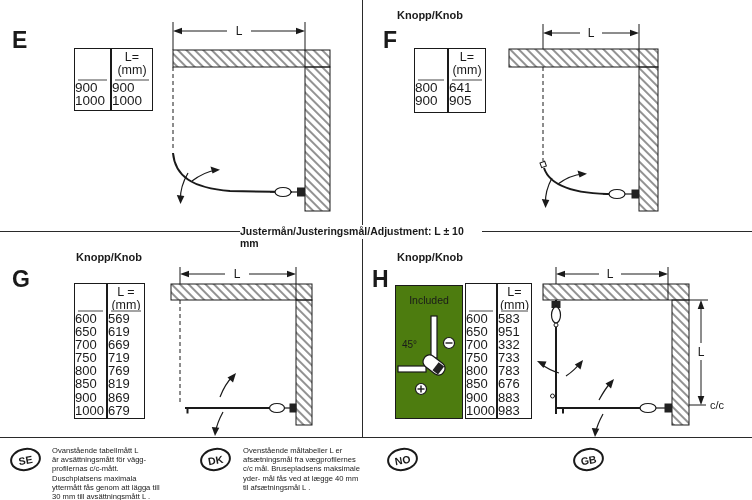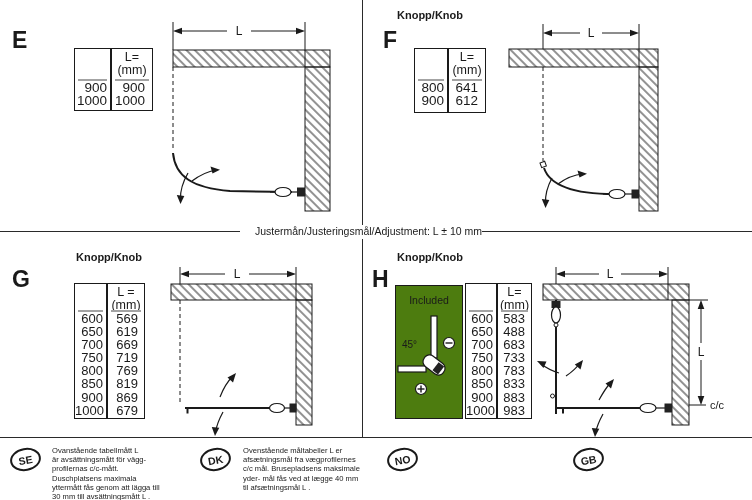--- a/index.html
+++ b/index.html
@@ -2,30 +2,30 @@
 <html><head>
 <meta charset="utf-8">
 <style>
   html,body{margin:0;padding:0;background:#fff;}
   #page{position:relative;width:752px;height:500px;background:#fff;color:#1a1a1a;
         font-family:"Liberation Sans",sans-serif;overflow:hidden;}
   .vline{position:absolute;width:1px;background:#2a2a2a;}
   .hline{position:absolute;height:1px;background:#2a2a2a;}
   .letter{position:absolute;font-size:23px;font-weight:bold;line-height:1;}
   .knoblbl{position:absolute;font-size:11px;font-weight:bold;line-height:1;}
-  .adjtext{position:absolute;font-size:10.5px;font-weight:normal;text-align:right;line-height:12px;}
+  .adjtext{position:absolute;font-size:10.5px;font-weight:bold;text-align:left;line-height:12px;}
   
   .dtable{position:absolute;border:1.2px solid #1a1a1a;background:#fff;display:flex;}
   .dtable .c{display:flex;flex-direction:column;}
   .dtable .c.r{border-left:2px solid #1a1a1a;flex:1;}
   .hdr{text-align:center;font-size:12.5px;font-weight:normal;line-height:13px;padding-top:2px;}
   .h28{height:28px;}
   .h24{height:24px;}
   .ul{height:2px;background:#a3a3a3;margin:0 3px;flex:none;}
-  .row{text-align:right;white-space:nowrap;}
+  .row{text-align:left;white-space:nowrap;}
   .rEF{line-height:13px;font-size:13.5px;padding-right:7px;}
   .rGH{line-height:13.1px;font-size:13px;padding-right:6px;}
   .dtable .c.l .row{padding-right:3px;}
   .incbox{position:absolute;border:1.2px solid #1a1a1a;background:#4d7c0f;}
   
   .oval{position:absolute;width:27px;height:19px;border:2px solid #1a1a1a;border-radius:50%;
         display:flex;align-items:center;justify-content:center;font-size:10.5px;font-weight:bold;
         transform:rotate(-10deg);}
   .ftext{position:absolute;font-size:7.6px;line-height:9.2px;}
   .ftext div{white-space:nowrap;}
@@ -108,21 +108,21 @@
       <div class="row rEF">800</div>
       <div class="row rEF">900</div>
     </div>
     <div class="c r">
       <div class="hdr h28">
         <div>L=</div>
         <div>(mm)</div>
       </div>
       <div class="ul"></div>
       <div class="row rEF">641</div>
-      <div class="row rEF">612</div>
+      <div class="row rEF">905</div>
     </div>
   </div>
 
   <svg style="left:500px;top:18px" width="175" height="200" viewBox="0 0 175 200">
     <defs>
       <pattern id="hatchF" width="6" height="6" patternUnits="userSpaceOnUse" patternTransform="rotate(-45)">
         <line x1="3" y1="0" x2="3" y2="6" stroke="#4a4a4a" stroke-width="1.2"></line>
       </pattern>
     </defs>
     <g>
@@ -260,25 +260,25 @@
       <div class="row rGH">900</div>
       <div class="row rGH">1000</div>
     </div>
     <div class="c r">
       <div class="hdr h24">
         <div>L=</div>
         <div>(mm)</div>
       </div>
       <div class="ul"></div>
       <div class="row rGH">583</div>
-      <div class="row rGH">488</div>
-      <div class="row rGH">683</div>
+      <div class="row rGH">951</div>
+      <div class="row rGH">332</div>
       <div class="row rGH">733</div>
       <div class="row rGH">783</div>
-      <div class="row rGH">833</div>
+      <div class="row rGH">676</div>
       <div class="row rGH">883</div>
       <div class="row rGH">983</div>
     </div>
   </div>
 
   <svg style="left:535px;top:265px" width="205" height="172" viewBox="0 0 205 172">
     <defs>
       <pattern id="hatchH" width="6" height="6" patternUnits="userSpaceOnUse" patternTransform="rotate(-45)">
         <line x1="3" y1="0" x2="3" y2="6" stroke="#4a4a4a" stroke-width="1.2"></line>
       </pattern>

